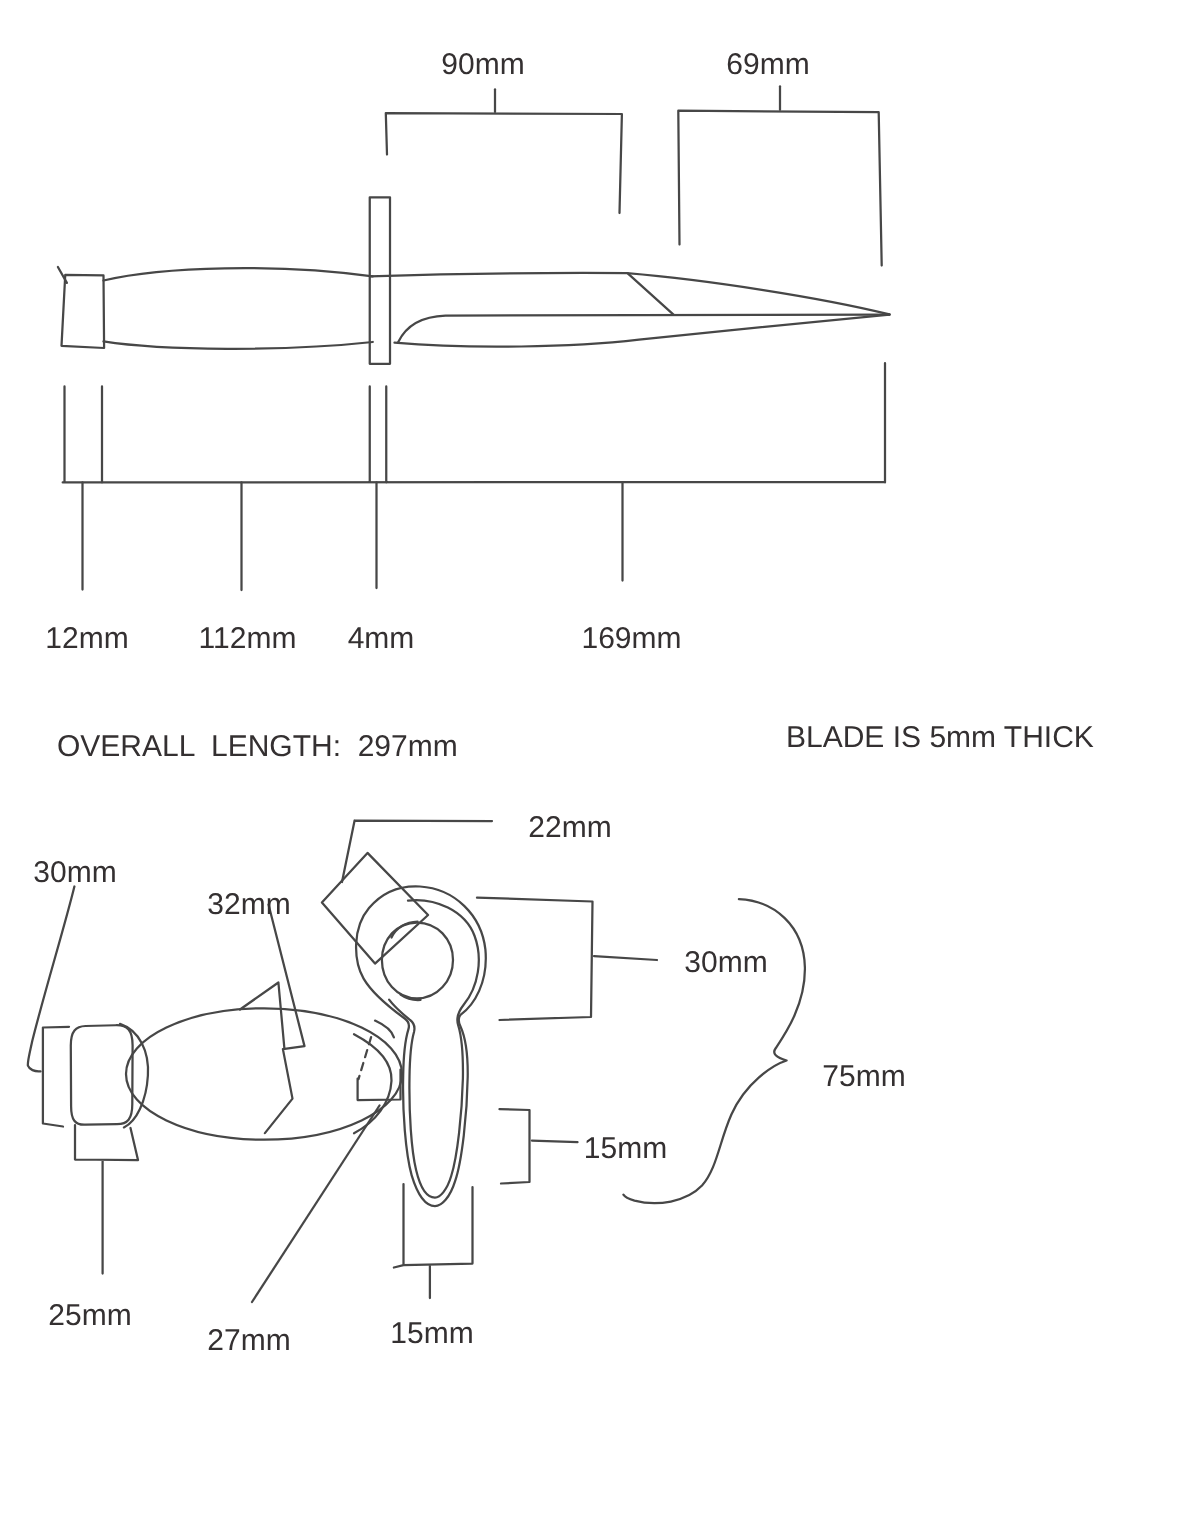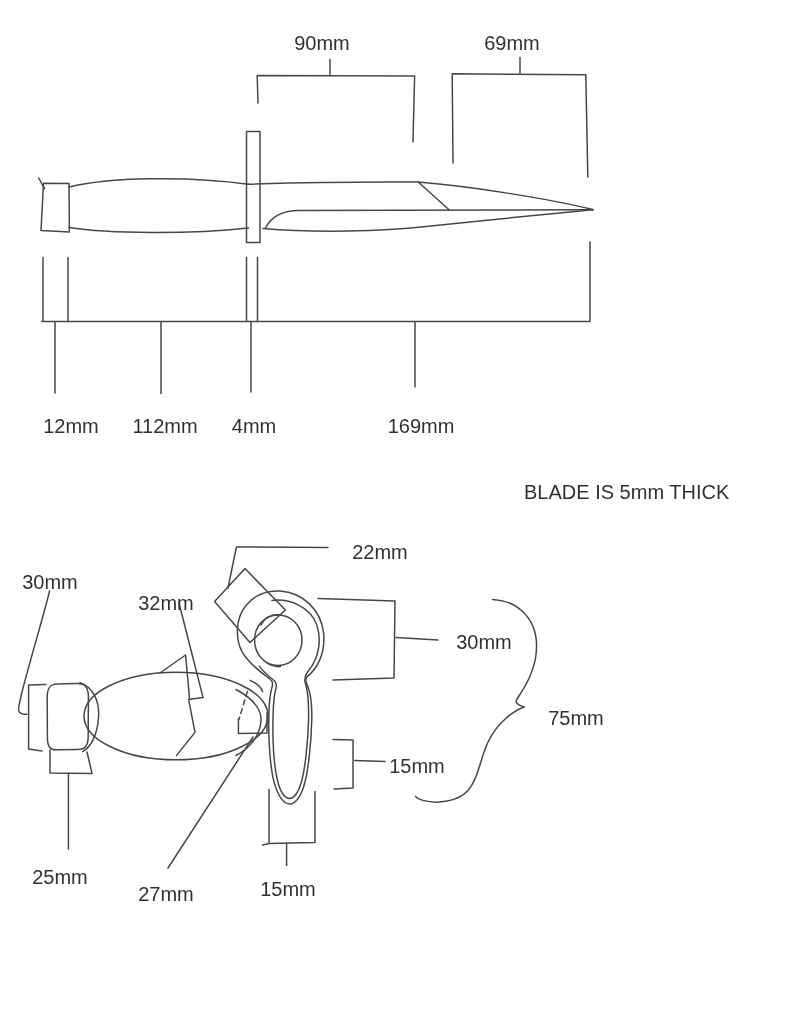--- a/index.html
+++ b/index.html
@@ -103,24 +103,25 @@
       <path d="M50,750 L50,773 M87,752 L92,773.4 M50,773 L92,773.4 M68.4,773.4 L68.4,849"></path>
 
       <path d="M253,737 L168,868"></path>
       <path class="dash" d="M247.4,691.4 L239,719.4"></path>
       <path d="M238.4,719 L238.4,733.4 L267,733 L267,713"></path>
     </g>
   </svg>
 
   <div class="lbl ctr" style="left:322px;top:32px">90mm</div>
   <div class="lbl ctr" style="left:512px;top:32px">69mm</div>
-  <div class="lbl ctr" style="left:71px;top:415px">12mm</div>
+  <div class="lbl ctr" style="left:58px;top:415px">12mm</div>
   <div class="lbl ctr" style="left:165px;top:415px">112mm</div>
   <div class="lbl ctr" style="left:254px;top:415px">4mm</div>
   <div class="lbl ctr" style="left:421px;top:415px">169mm</div>
+  <div class="lbl pre" style="left:38px;top:487px">OVERALL  LENGTH:  297mm</div>
   <div class="lbl" style="left:524px;top:481px">BLADE IS 5mm THICK</div>
 
   <div class="lbl ctr" style="left:50px;top:571px">30mm</div>
   <div class="lbl ctr" style="left:166px;top:592px">32mm</div>
   <div class="lbl ctr" style="left:380px;top:541px">22mm</div>
   <div class="lbl ctr" style="left:484px;top:631px">30mm</div>
   <div class="lbl ctr" style="left:576px;top:707px">75mm</div>
   <div class="lbl ctr" style="left:417px;top:755px">15mm</div>
   <div class="lbl ctr" style="left:288px;top:878px">15mm</div>
   <div class="lbl ctr" style="left:60px;top:866px">25mm</div>

